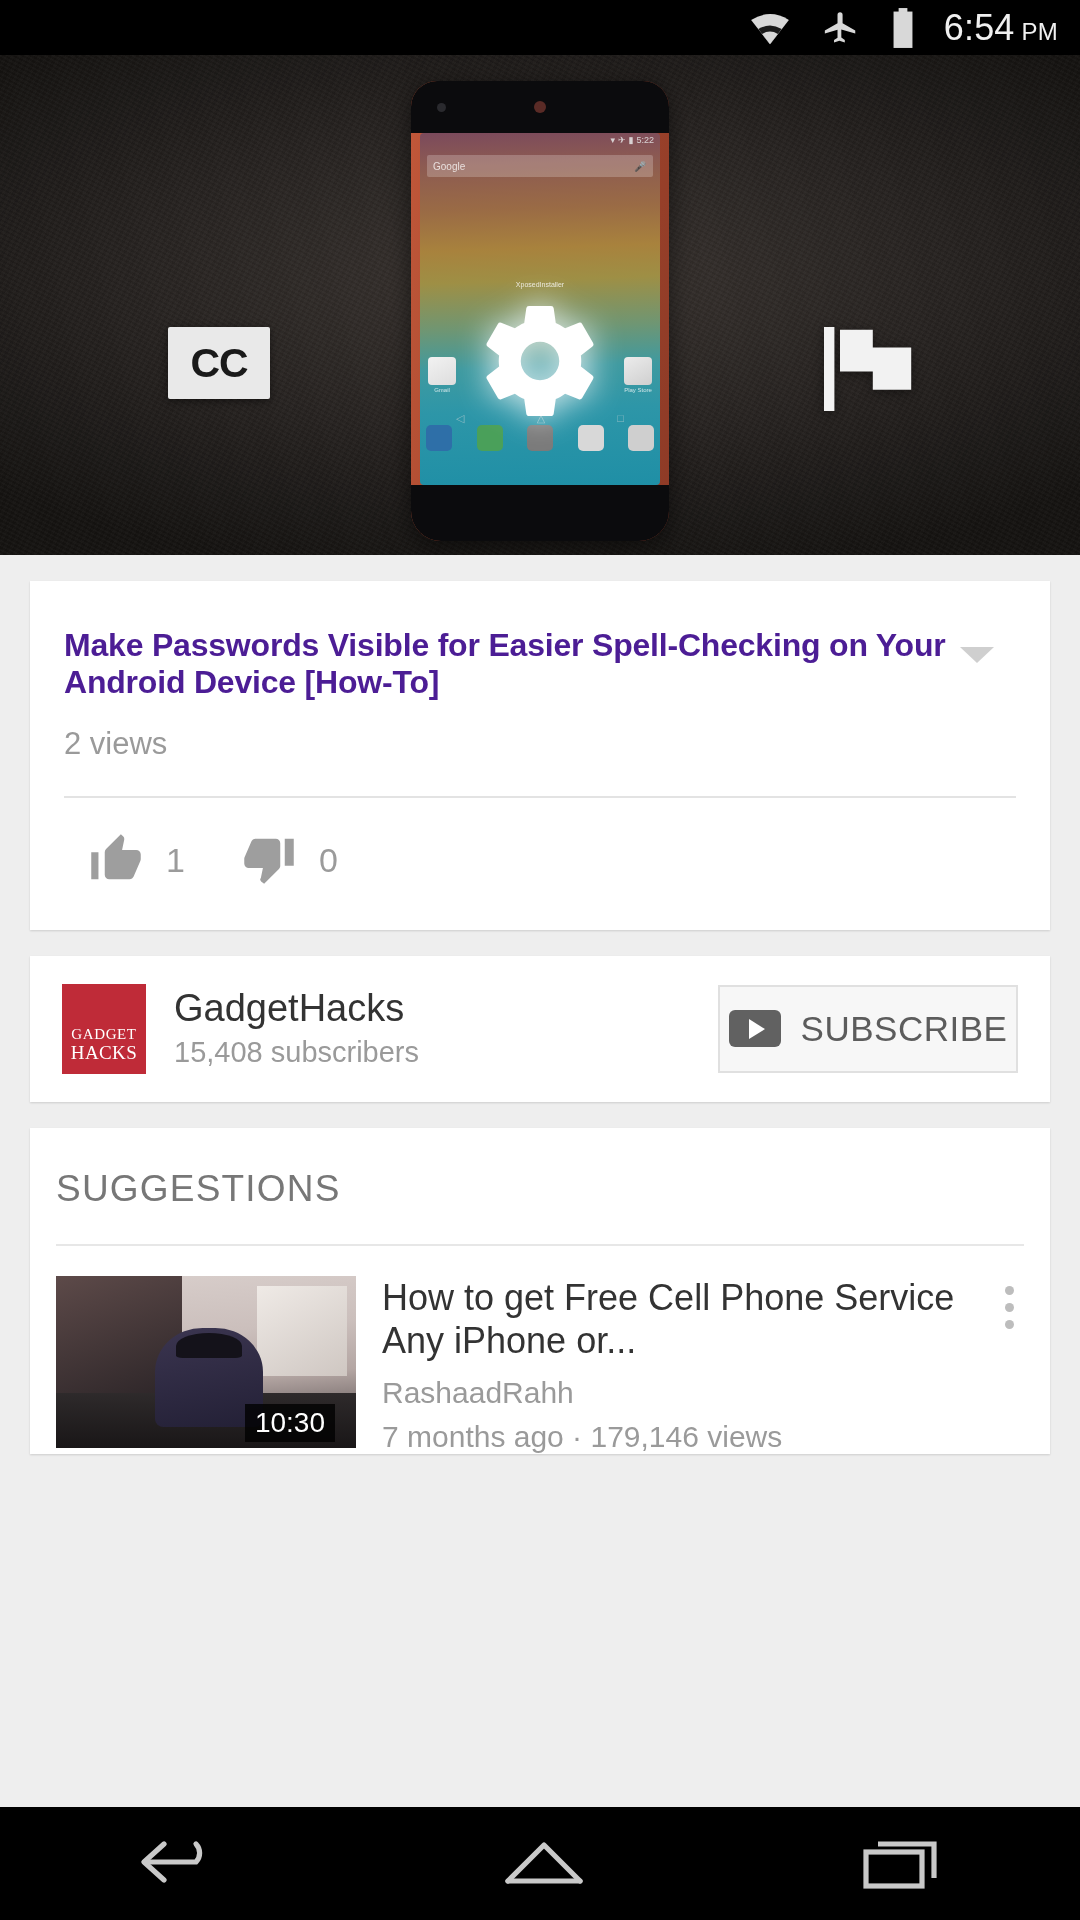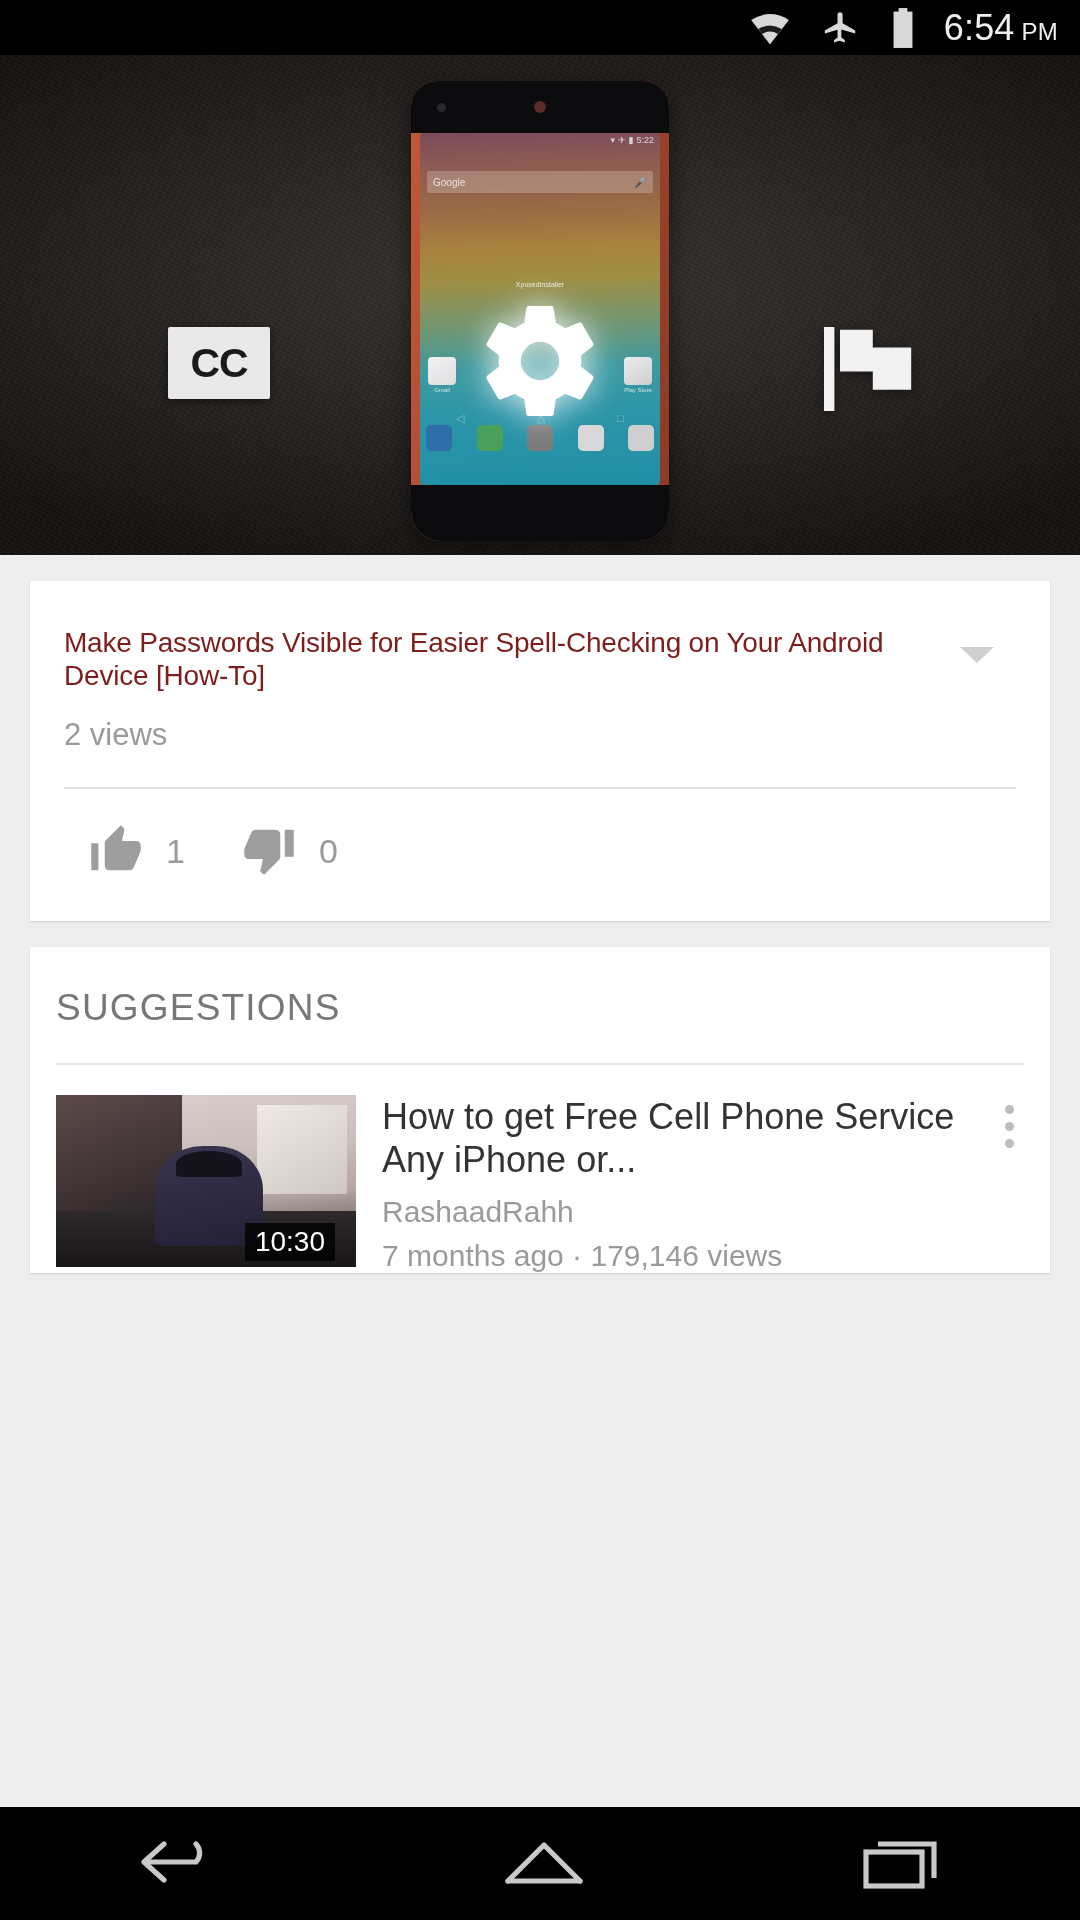--- a/index.html
+++ b/index.html
@@ -65,21 +65,21 @@
   .phone-speaker { position:absolute; width:12px; height:12px; border-radius:50%;
     background:#5a2b26; top:20px; left:50%; transform:translateX(-50%); }
   .ph-status {
     position:absolute; top:2px; right:6px; font-size:9px; color:#e8e8e8;
     display:flex; align-items:center; gap:3px; opacity:.85;
   }
   .ph-searchbar {
     position:absolute; left:7px; right:7px; top:22px; height:22px;
     background:rgba(255,255,255,.22); border-radius:2px;
     display:flex; align-items:center; justify-content:space-between;
-    padding:0 6px; font-size:10px; color:rgba(255,255,255,.75);margin-top:16px;
+    padding:0 6px; font-size:10px; color:rgba(255,255,255,.75);
   }
   .ph-appicon {
     position:absolute; left:50%; transform:translateX(-50%);
     text-align:center; font-size:7px; color:rgba(255,255,255,.8);
   }
   .ph-appicon .glyph {
     width:30px; height:30px; margin:0 auto 2px;
     background:linear-gradient(145deg,#2b4d6b,#18303f);
     border-radius:3px;
   }
@@ -121,22 +121,22 @@
   
   .content { background:#eeeeee; padding:0; }
   .card {
     background:#ffffff; margin:26px 30px 0 30px;
     box-shadow:0 1px 2px rgba(0,0,0,.14);
   }
 
   
   .title-card { padding:46px 34px 30px 34px; position:relative; }
   .video-title {
-    font-size:28px; color:#7f1d1d; line-height:1.17;
-    font-weight:400; padding-right:70px; letter-spacing:-0.2px;
+    font-size:32px; color:#4c1d95; line-height:1.17;
+    font-weight:700; padding-right:70px; letter-spacing:-0.2px;
   }
   .view-count { font-size:31px; color:#9a9a9a; margin-top:24px; }
   .expand-caret {
     position:absolute; right:56px; top:66px;
     width:0; height:0; border-left:17px solid transparent;
     border-right:17px solid transparent; border-top:16px solid #cfcfcf;
   }
   .divider { height:2px; background:#e3e3e3; margin:34px 0 0 0; }
   .ratings { display:flex; align-items:center; gap:56px; padding:34px 4px 10px 24px; }
   .rating { display:flex; align-items:center; gap:22px; }
@@ -334,20 +334,34 @@
         <span>
           <svg width="56" height="54" viewBox="0 0 24 24">
               <path fill="#9e9e9e" d="M15 3H6c-.83 0-1.54.5-1.84 1.22l-3.02 7.05c-.09.23-.14.47-.14.73v2a2 2 0 0 0 2 2h6.3l-.95 4.57-.3.32c0 .41.17.79.44 1.06L9.83 23l6.59-6.6c.36-.36.58-.86.58-1.4V5a2 2 0 0 0-2-2zm4 0v12h4V3h-4z"></path>
             </svg>
         </span>
         <span class="num">0</span>
       </div>
     </div>
   </div>
 
+  <div class="card channel-card">
+    <div class="avatar">
+      <span class="l1">GADGET</span>
+      <span class="l2">HACKS</span>
+    </div>
+    <div class="channel-meta">
+      <div class="channel-name">GadgetHacks</div>
+      <div class="channel-subs">15,408 subscribers</div>
+    </div>
+    <div class="subscribe-btn">
+      <span class="yt-play"></span>
+      <span class="subscribe-label">SUBSCRIBE</span>
+    </div>
+  </div>
 
   <div class="card suggestions-card">
     <div class="sug-header">SUGGESTIONS</div>
     <div class="sug-divider"></div>
     <div class="sug-item">
       <div class="sug-thumb">
         <span class="wall"></span>
         <span class="monitor"></span>
         <span class="desk"></span>
         <span class="person"></span>

